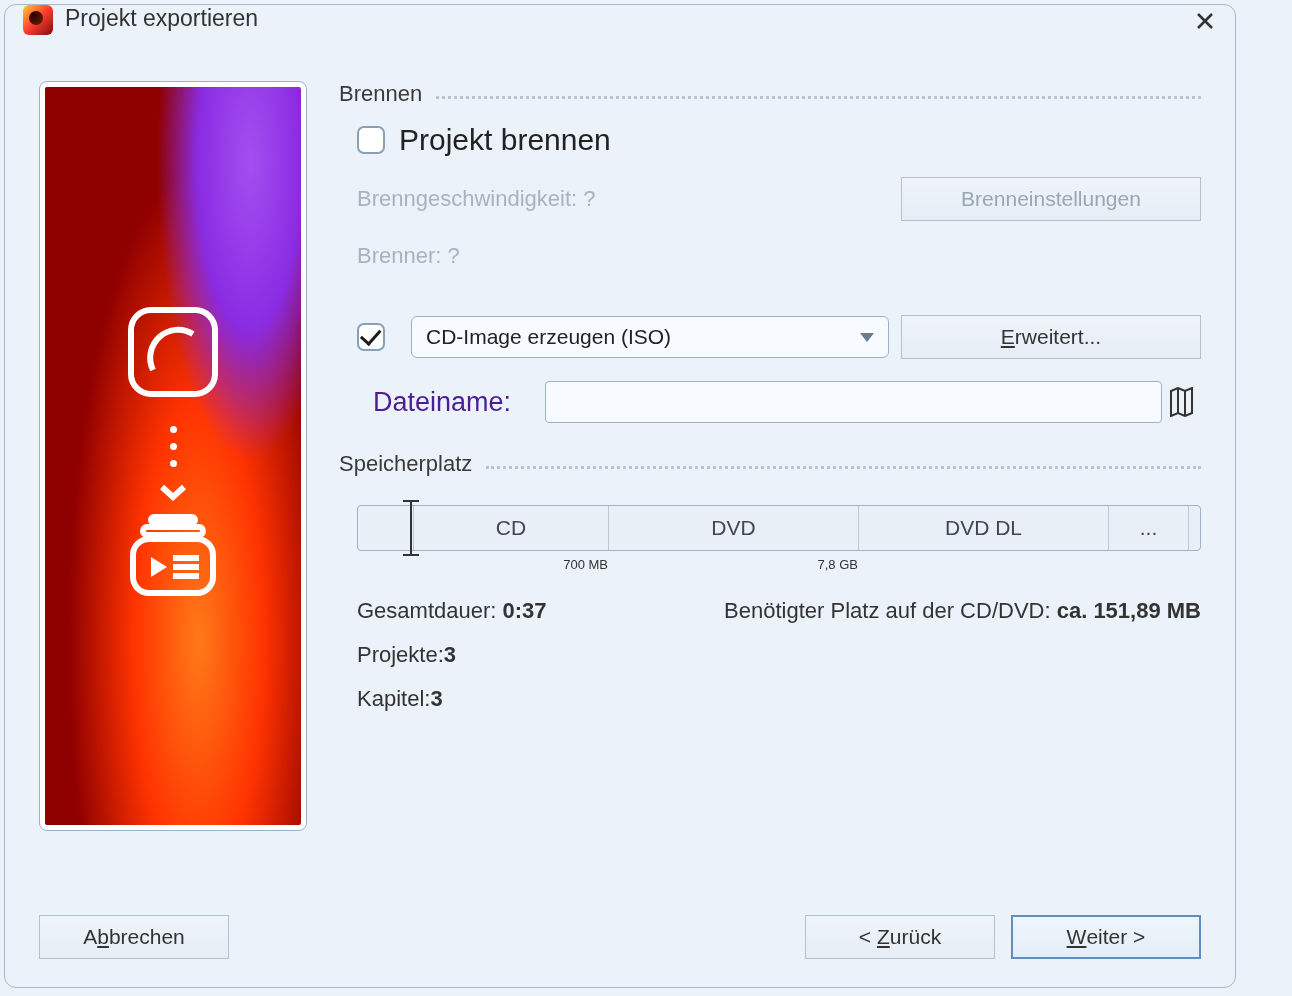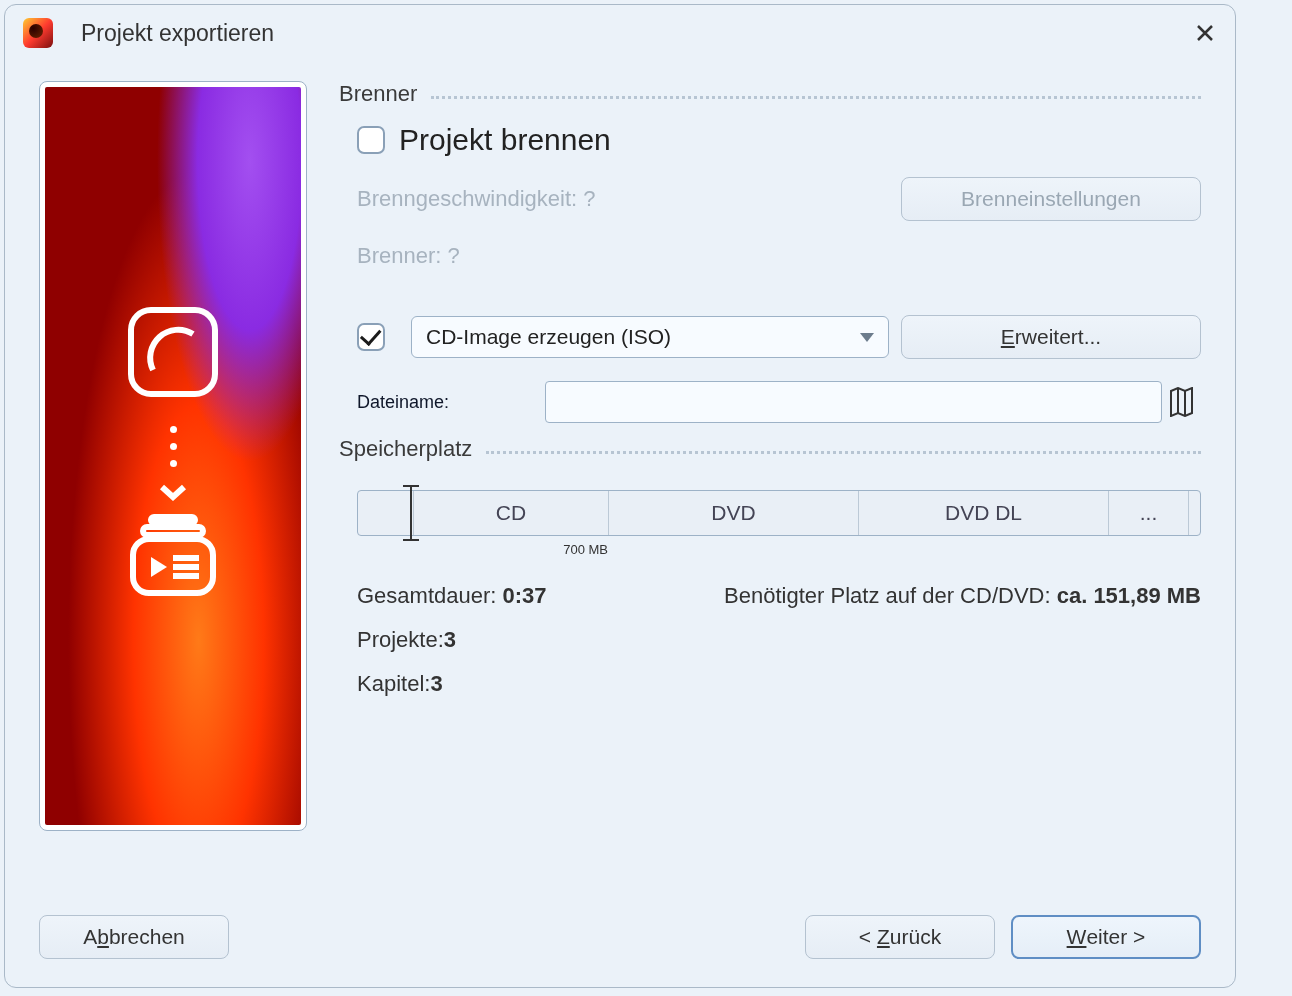--- a/index.html
+++ b/index.html
@@ -16,24 +16,23 @@
     margin: 4px;
     background: #ebf2f9;
     border: 1px solid #aab9c8;
     border-radius: 12px;
     position: relative;
     display: flex;
     flex-direction: column;
   }
   .titlebar {
     display: flex;
-    align-items: center;
+    align-items: flex-start;
     height: 56px;
     padding: 0 14px 0 18px;
-    gap: 16px;
   }
   .app-icon {
     width: 30px; height: 30px;
     border-radius: 6px;
     background: linear-gradient(135deg, #ffcc33 0%, #ff3b2f 50%, #7a0f0f 100%);
     margin-right: 12px;
     position: relative;
   }
   .app-icon::after{
     content:""; position:absolute; left:6px; top:6px; width:14px; height:14px;
@@ -113,21 +112,21 @@
     content:""; width:16px; height:9px;
     border-left:3.5px solid #1b1b1b; border-bottom:3.5px solid #1b1b1b;
     transform: rotate(-48deg) translate(1px,-2px);
   }
   .cb-label { font-size: 30px; color:#222; }
 
   .disabled-text { color:#a7b3bf; font-size:22px; }
 
   .btn {
     border: 1px solid #b4c2d0;
-    border-radius: 8px;
+    border-radius: 0;
     background: linear-gradient(#eef4fa,#e6edf5);
     height: 44px;
     padding: 0 24px;
     font-size: 21px;
     color: #333;
     display:inline-flex; align-items:center; justify-content:center;
     cursor:pointer;
   }
   .btn.disabled{ color:#9aa7b3; cursor:default; }
   .btn.primary{ border:2px solid #5f8ec4; background:linear-gradient(#eef5fc,#e5eef7);}
@@ -145,21 +144,21 @@
     height:42px; border:1px solid #9db2c7; border-radius:4px;
     background:#f7fbff; flex:1;
   }
   .filebrowse {
     width:40px; height:42px; margin-left:-1px;
     display:flex; align-items:center; justify-content:center;
     cursor:pointer;
   }
   .filebrowse svg{ stroke:#333; stroke-width:2; fill:none; width:26px; height:30px; }
 
-  .label { font-size:18px; color:#0f172a; }
+  .label { font-size:27px; color:#4c1d95;text-align:center; }
 
   
   .storage-bar{
     height:46px; border:1px solid #9db2c7; border-radius:4px;
     display:flex; background:#e9eff6; position:relative; margin-top:12px;
   }
   .seg{ border-right:1px solid #bcc9d6; display:flex; align-items:center; justify-content:center; color:#445; font-size:21px;}
   .seg:last-child{border-right:none;}
   .seg.first{ width:56px; }
   .seg.cd{ flex: 0 0 195px;}
@@ -231,38 +230,38 @@
             <line x1="50" y1="56" x2="76" y2="56"></line>
             <line x1="50" y1="65" x2="76" y2="65"></line>
           </svg>
         </div>
       </div>
     </div>
 
     <div class="main">
 
       <div class="section-header">
-        <span>Brenner</span>
+        <span>Brennen</span>
         <span class="dots-line"></span>
       </div>
       <div class="indent" style="margin-bottom:18px;">
         <div class="row" style="margin-bottom:20px;">
           <span class="checkbox"></span>
           <span class="cb-label">Projekt brennen</span>
         </div>
         <div class="row" style="justify-content:space-between; margin-bottom:22px;text-align:right;">
           <span class="disabled-text">Brenngeschwindigkeit: ?</span>
           <span class="btn disabled" style="width:300px;">Brenneinstellungen</span>
         </div>
         <div class="row" style="margin-bottom:28px;">
           <span class="disabled-text">Brenner: ?</span>
         </div>
       </div>
 
-      <div class="indent" style="margin-bottom:13px;">
+      <div class="indent" style="margin-bottom:28px;">
         <div class="row" style="gap:12px; margin-bottom:22px;">
           <span class="checkbox checked"></span>
           <div class="select">
             <span>CD-Image erzeugen (ISO)</span>
             <span class="caret"></span>
           </div>
           <span class="btn" style="width:300px;"><span style="text-decoration:underline">E</span>rweitert...</span>
         </div>
         <div class="row" style="gap:18px;">
           <span class="label" style="width:170px;">Dateiname:</span>
@@ -287,20 +286,21 @@
           <div class="seg first"></div>
           <div class="seg cd">CD</div>
           <div class="seg dvd">DVD</div>
           <div class="seg dvddl">DVD DL</div>
           <div class="seg more">...</div>
           <div class="cursor"></div>
         </div>
         <div class="ticks">
           <div class="tick" style="width:56px;"></div>
           <div class="tick" style="width:195px; text-align:right;">700 MB</div>
+          <div class="tick" style="width:250px; text-align:right;">7,8 GB</div>
         </div>
 
         <div class="stats">
           <div class="line" style="justify-content:space-between;">
             <span>
               <span>Gesamtdauer: </span><b>0:37</b>
             </span>
             <span>
               <span>Benötigter Platz auf der CD/DVD: </span><b>ca. 151,89 MB</b>
             </span>

